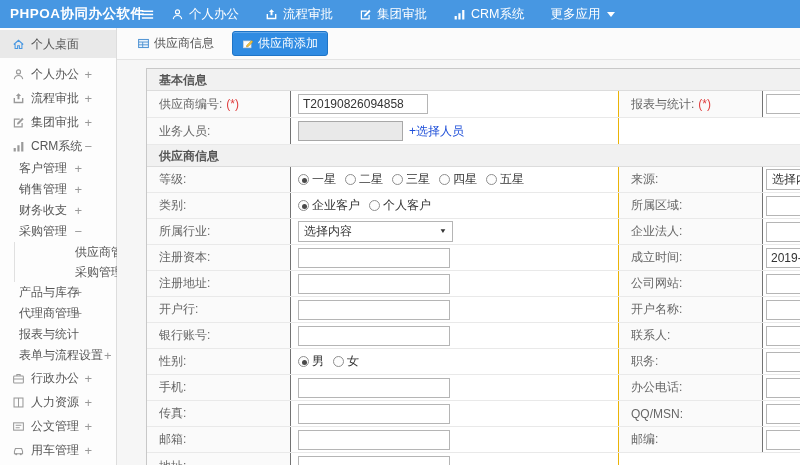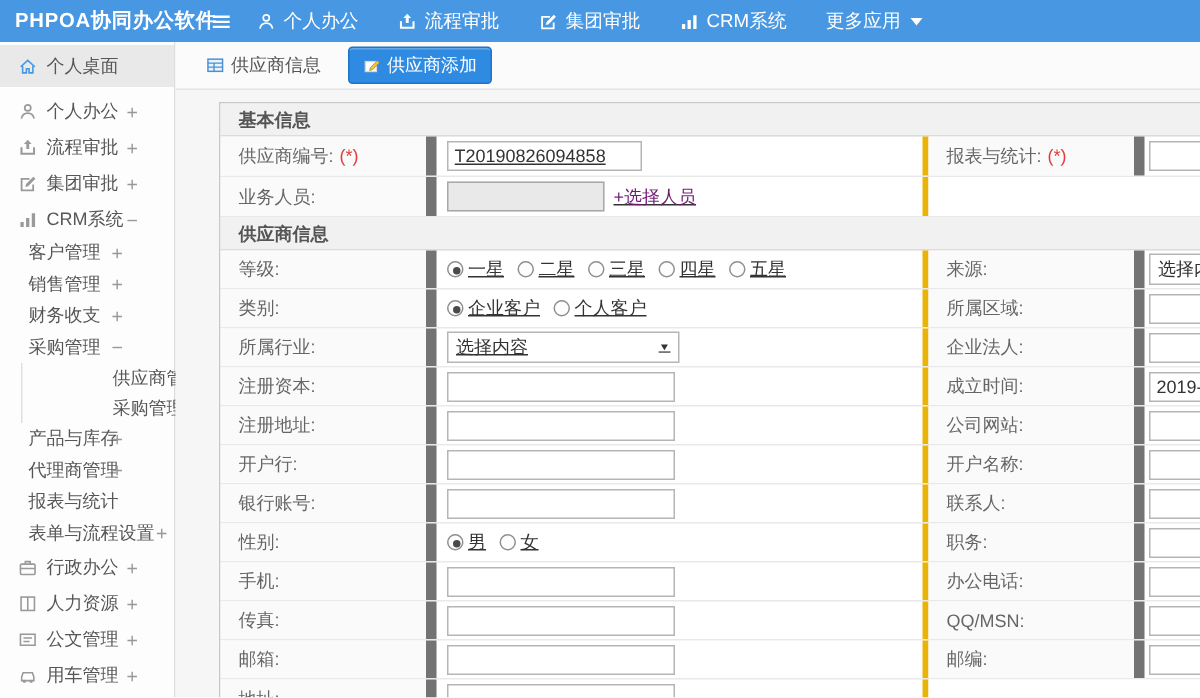--- a/index.html
+++ b/index.html
@@ -41,30 +41,30 @@
   .content { flex: 1; position: relative; background: #f6f6f6; overflow: hidden; }
 
   
   .panel { position: absolute; left: 29px; top: 8px; width: 950px; background: #fff; border: 1px solid #c8c8c8; }
   .section-header { height: 22px; line-height: 22px; background: #f1f1f1; border-bottom: 1px solid #dcdcdc; padding-left: 12px; font-weight: bold; color: #555; }
   .form-row { display: flex; border-bottom: 1px solid #e9e9e9; align-items: stretch; }
   .form-row:last-child { border-bottom: none; }
   .row-h27 { height: 27px; }
   .row-h26 { height: 26px; }
   .cell { display: flex; align-items: center; }
-  .cell-label { width: 144px; background: #fafafa; border-right: 7px solid #737373; padding-left: 12px; color: #666; flex: none; }
-  .cell-field-l { width: 328px; border-right: 4px solid #eab308; padding-left: 7px; flex: none; text-decoration: underline; }
+  .cell-label { width: 144px; background: #fafafa; border-right: 1px solid #737373; padding-left: 12px; color: #666; flex: none; }
+  .cell-field-l { width: 328px; border-right: 1px solid #eab308; padding-left: 7px; flex: none; }
   .cell-field-r { flex: 1; padding-left: 3px; }
   .cell-empty { flex: 1; background: #fff; }
   .req { color: #e03e3e; margin-left: 4px; }
 
   input.txt { height: 20px; width: 152px; border: 1px solid #b5b5b5; padding: 0 4px; font-size: 12px; font-family: inherit; color: #333; background: #fff; }
   input.txt.w130 { width: 130px; }
   input.txt.picker { width: 105px; background: #e9e9e9; border-color: #a8a8a8; }
-  a.pick-link { color: #701a75; text-decoration: none; margin-left: 6px; cursor: pointer; }
+  a.pick-link { color: #1d4ed8; text-decoration: none; margin-left: 6px; cursor: pointer; }
   .select { width: 155px; height: 21px; border: 1px solid #b5b5b5; background: #fff; display: flex; align-items: center; justify-content: space-between; padding: 0 5px; cursor: pointer; color: #333; }
   .select .sel-caret { font-size: 8px; color: #333; transform: scaleY(.8); }
   .radio-group { display: flex; align-items: flex-start; }
   .radio { width: 11px; height: 11px; border: 1px solid #8f8f8f; border-radius: 50%; background: #fdfdfd; display: inline-block; position: relative; margin-right: 3px; flex: none; cursor: pointer; }
   .radio.checked::after { content: ""; position: absolute; left: 2.5px; top: 2.5px; width: 5px; height: 5px; border-radius: 50%; background: #4a4a4a; }
   .radio-opt { display: flex; align-items: center; margin-right: 9px; color: #333; }
 </style>
 </head>
 <body>
 

